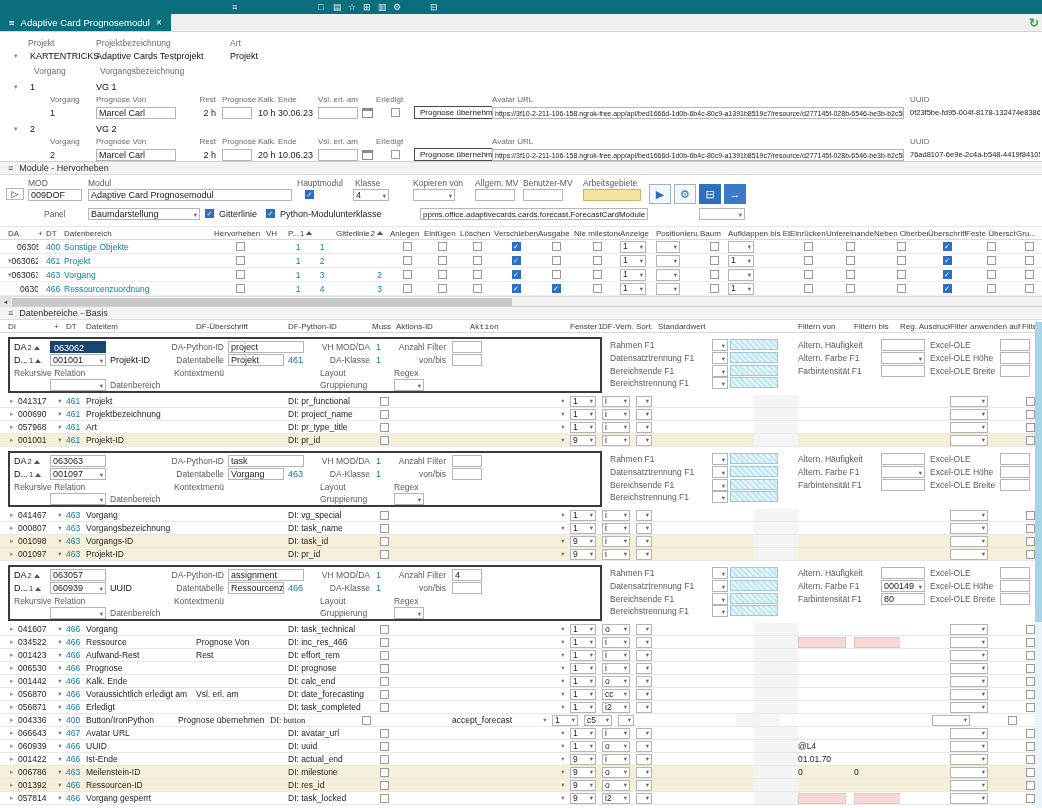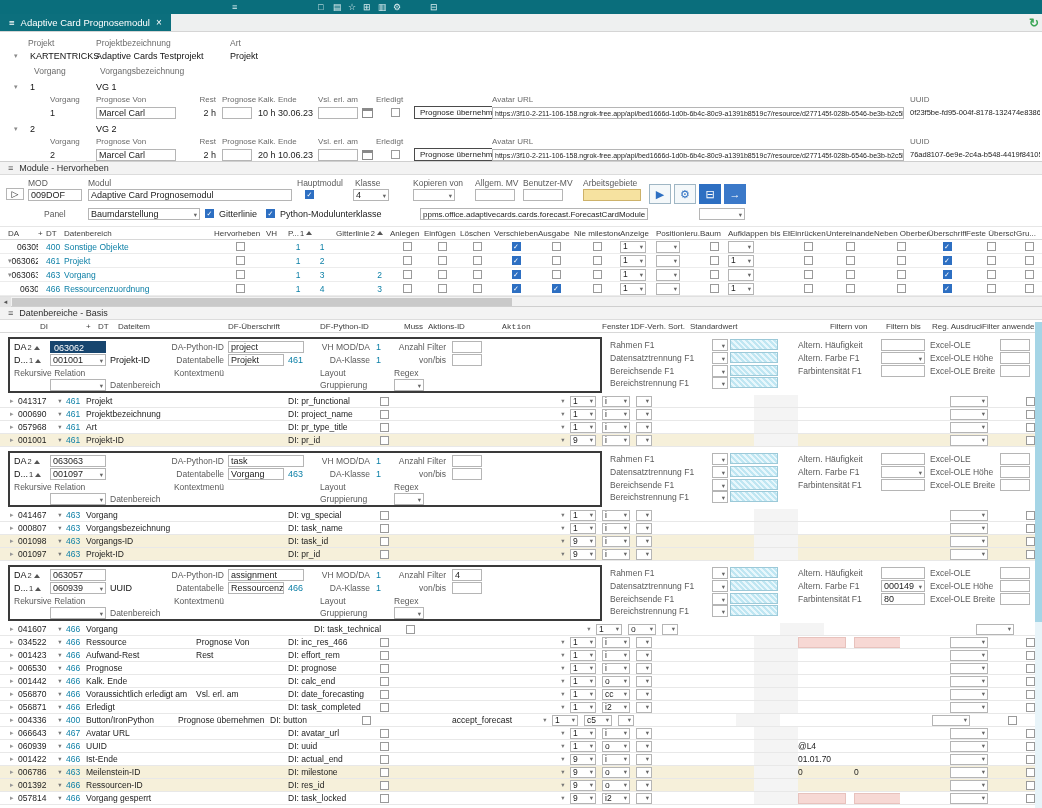--- a/index.html
+++ b/index.html
@@ -631,21 +631,21 @@
   <div class="hthumb"></div>
 </div>
 
 <div class="sechdr">
   <span class="mico">≡</span>
   <span>Datenbereiche - Basis</span>
 </div>
 
 <div id="db-table">
     <div class="trow thead">
-      <div class="tcell" style="width: 46px; margin-left: 32px;">
+      <div class="tcell" style="width: 46px;">
         <span>DI</span>
       </div>
       <div class="tcell" style="width: 12px;">
         <span>+</span>
       </div>
       <div class="tcell" style="width: 20px;">
         <span>DT</span>
       </div>
       <div class="tcell" style="width: 110px;">
         <span>Dateitem</span>
@@ -1307,21 +1307,21 @@
       <div class="abs gl" style="left: 930px; top: 29px; width: 68px;">Excel-OLE Breite</div>
       <div class="abs fieldbox" style="left: 1000px; top: 28px; width: 30px;"></div>
     </div>
     <div class="trow dbrow">
       <div class="tcell expc" style="width: 10px;">▸</div>
       <div class="tcell" style="width: 36px;">041607</div>
       <div class="tcell ddarr" style="width: 12px;">▾</div>
       <div class="tcell num-blue" style="width: 20px;">466</div>
       <div class="tcell" style="width: 110px;">Vorgang</div>
       <div class="tcell" style="width: 92px;"></div>
-      <div class="tcell" style="width: 84px; margin-left: 26px;">DI: task_technical</div>
+      <div class="tcell" style="width: 84px;">DI: task_technical</div>
       <div class="tcell center" style="width: 24px;">
         <div class="chk"></div>
       </div>
       <div class="tcell" style="width: 74px;"></div>
       <div class="tcell" style="width: 86px;"></div>
       <div class="tcell ddarr" style="width: 14px;">▾</div>
       <div class="tcell" style="width: 32px;">
         <div class="fieldbox dd" style="width: 26px;">
           <span>1</span>
           <span class="arr">▾</span>
@@ -1640,21 +1640,21 @@
         <div class="chk" style="margin-left: 4px;"></div>
       </div>
     </div>
     <div class="trow dbrow">
       <div class="tcell expc" style="width: 10px;">▸</div>
       <div class="tcell" style="width: 36px;">004336</div>
       <div class="tcell ddarr" style="width: 12px;">▾</div>
       <div class="tcell num-blue" style="width: 20px;">400</div>
       <div class="tcell" style="width: 92px;">Button/IronPython</div>
       <div class="tcell" style="width: 92px;">Prognose übernehmen</div>
-      <div class="tcell" style="width: 84px;">DI: button</div>
+      <div class="tcell" style="width: 84px; font-family: Liberation Serif, serif;">DI: button</div>
       <div class="tcell center" style="width: 24px;">
         <div class="chk"></div>
       </div>
       <div class="tcell" style="width: 74px;"></div>
       <div class="tcell" style="width: 86px;">accept_forecast</div>
       <div class="tcell ddarr" style="width: 14px;">▾</div>
       <div class="tcell" style="width: 32px;">
         <div class="fieldbox dd" style="width: 26px;">
           <span>1</span>
           <span class="arr">▾</span>

